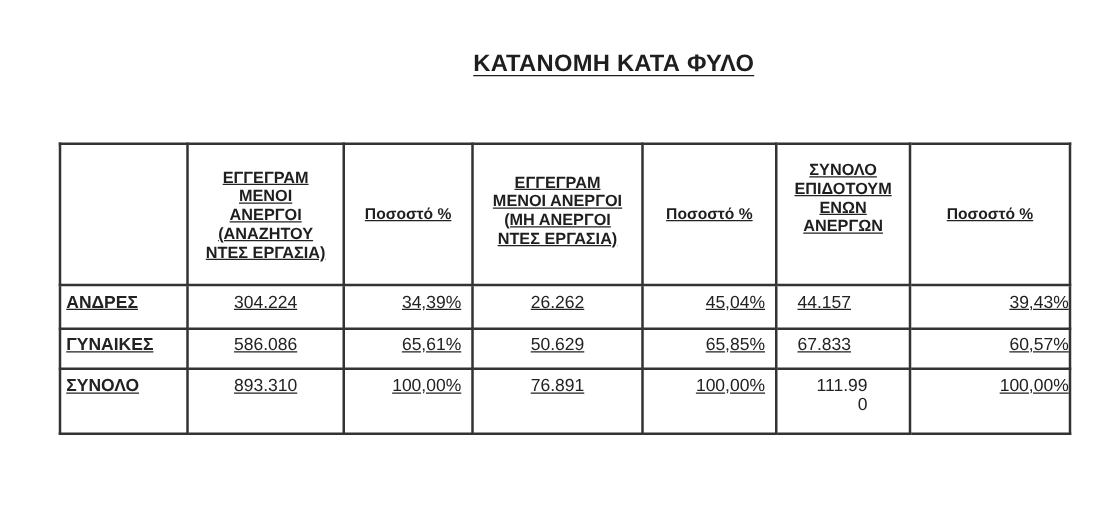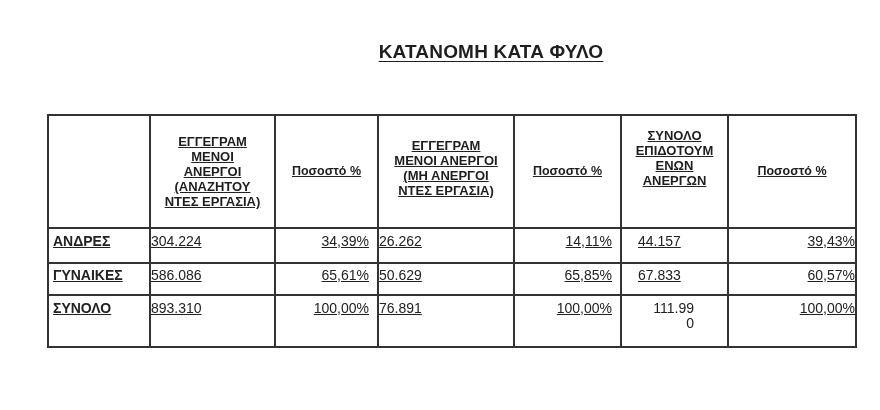--- a/index.html
+++ b/index.html
@@ -62,21 +62,21 @@
   table.dist th.c1 .hdr { padding-top: 0px; }
   table.dist th.c4 .hdr { margin-top: -8px; }
   table.dist th.c6 .hdr { margin-top: -28px; }
   table.dist td.label {
     font-weight: bold;
     text-align: left;
     padding-left: 4px;
     font-size: 14px;
   }
   table.dist td.num {
-    text-align: left;
+    text-align: center;
     font-size: 14px;
   }
   table.dist td.pctv {
     text-align: right;
     padding-right: 8px;
     font-size: 14px;
   }
   table.dist td.c6v {
     text-align: left;
     padding-left: 16px;
@@ -150,21 +150,21 @@
     <th class="pct">
       <span class="hdr">Ποσοστό %</span>
     </th>
   </tr>
 
   <tr class="r1">
     <td class="label">ΑΝΔΡΕΣ</td>
     <td class="num">304.224</td>
     <td class="pctv">34,39%</td>
     <td class="num">26.262</td>
-    <td class="pctv">14,11%</td>
+    <td class="pctv">45,04%</td>
     <td class="c6v">44.157</td>
     <td class="c7v">39,43%</td>
   </tr>
 
   <tr class="r2">
     <td class="label">ΓΥΝΑΙΚΕΣ</td>
     <td class="num">586.086</td>
     <td class="pctv">65,61%</td>
     <td class="num">50.629</td>
     <td class="pctv">65,85%</td>

